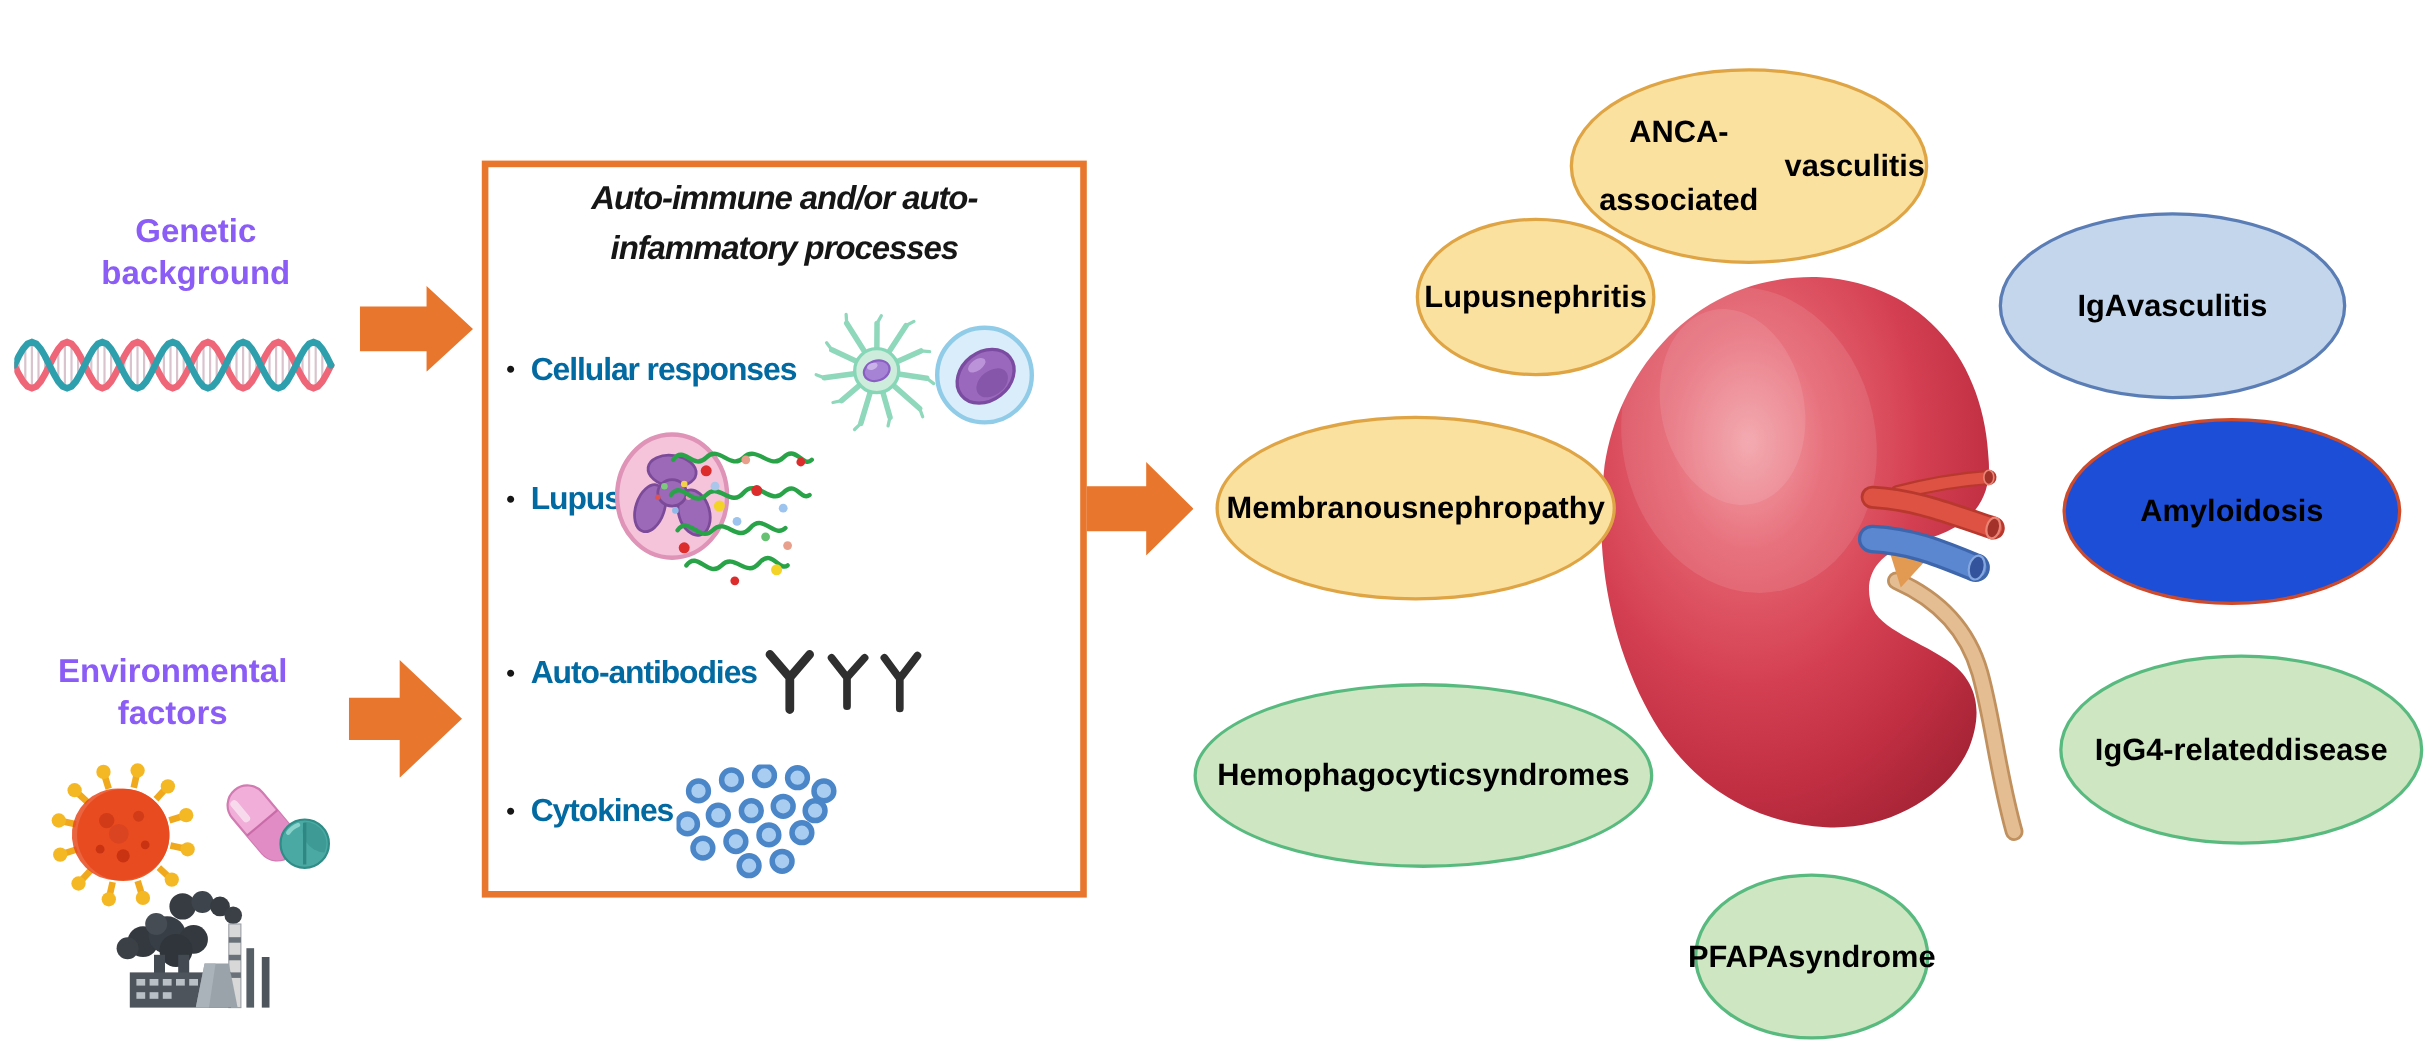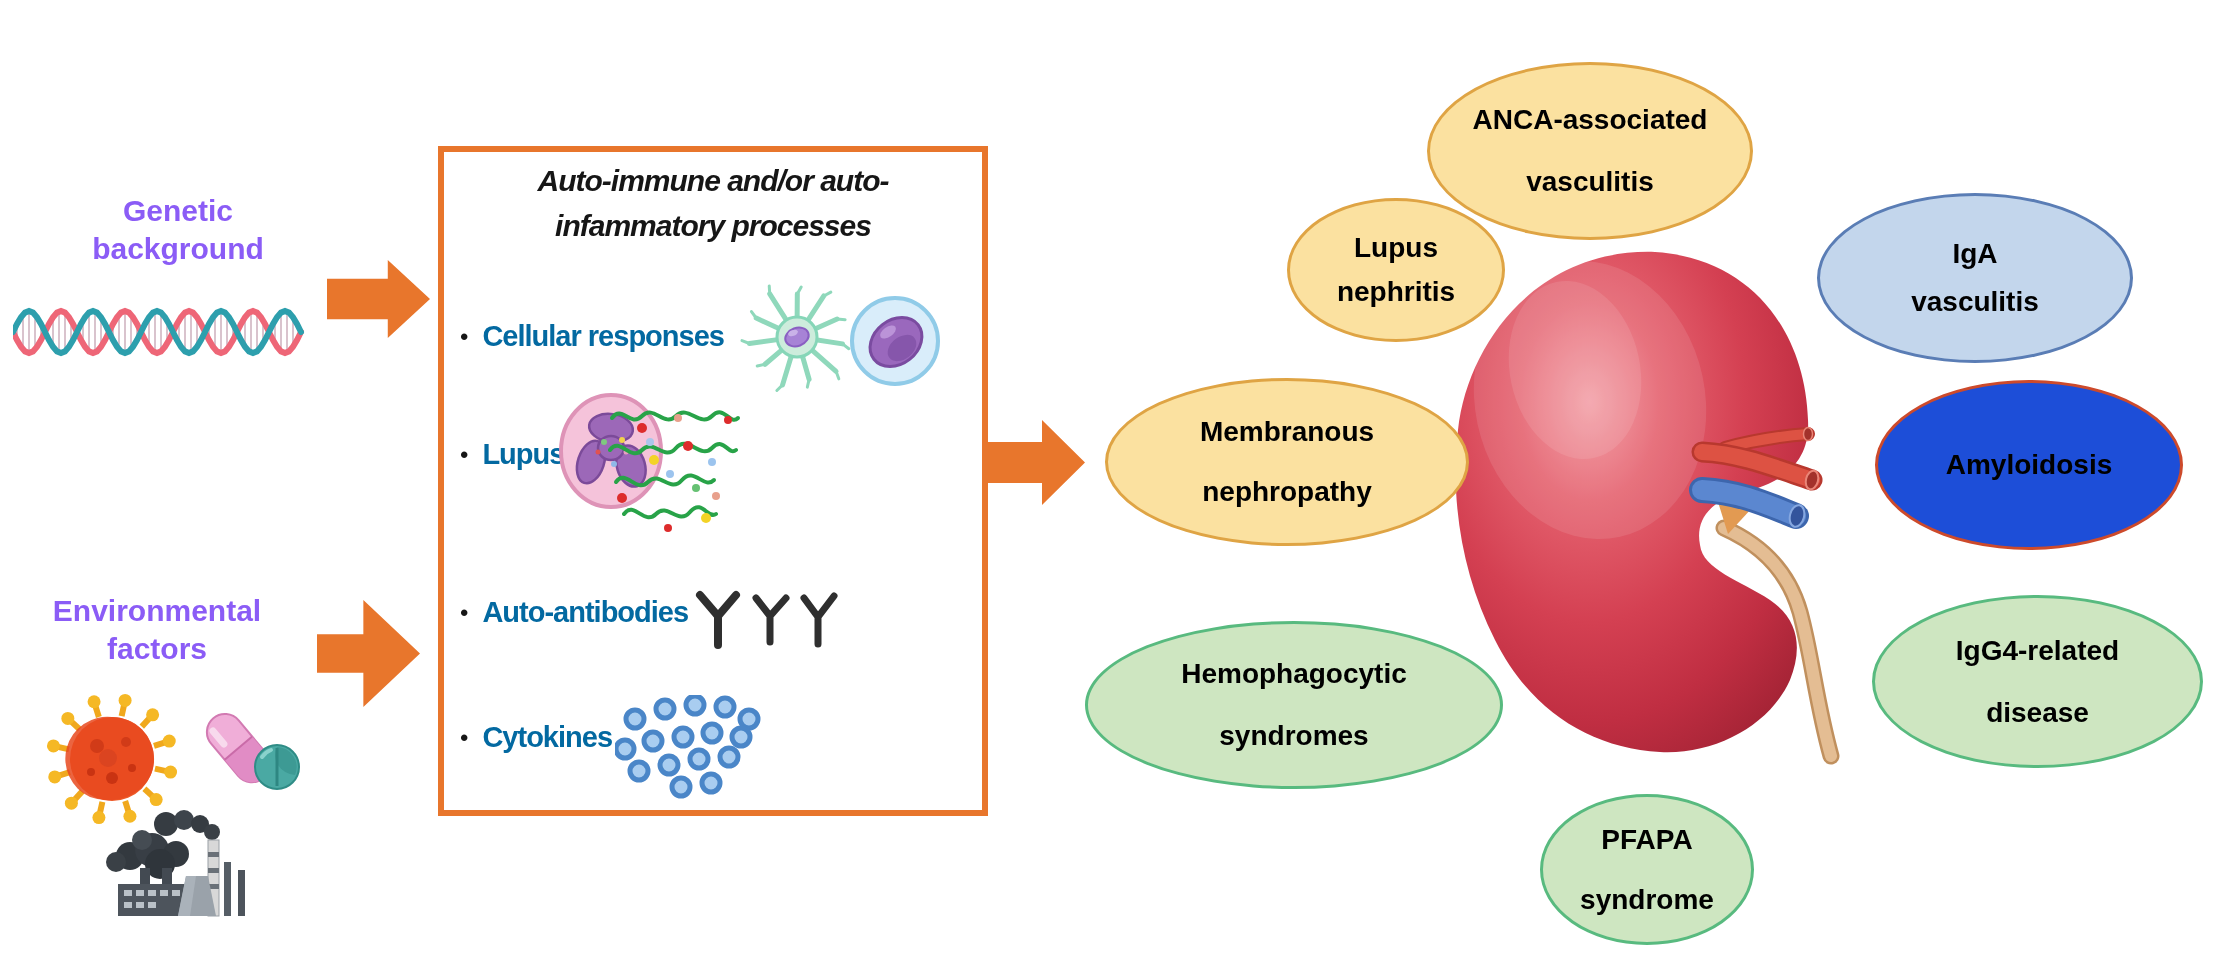--- a/index.html
+++ b/index.html
@@ -13,21 +13,21 @@
   #arrow-env{left:317px;top:600px;width:103px;height:107px;
     clip-path:polygon(0 32%,45% 32%,45% 0,100% 50%,45% 100%,45% 68%,0 68%);}
   #arrow-out{left:985px;top:420px;width:100px;height:85px;
     clip-path:polygon(0 26%,57% 26%,57% 0,100% 50%,57% 100%,57% 74%,0 74%);}
   #process-box{position:absolute;left:438px;top:146px;width:538px;height:658px;border:6px solid #e8762c;background:#fff;}
   #box-title{position:absolute;left:0;right:0;top:6px;text-align:center;font-style:italic;font-weight:700;
     font-size:30px;line-height:45px;letter-spacing:-1px;color:#161616;}
   .bullet-row{position:absolute;display:flex;align-items:center;gap:14px;}
   .bullet-dot{font-size:24px;line-height:24px;color:#161616;}
   .bullet-label{font-size:29px;font-weight:700;letter-spacing:-1px;color:#0369a1;white-space:nowrap;}
-  .disease{position:absolute;border-radius:50%;border:3px solid;display:flex;flex-direction:column;
+  .disease{position:absolute;border-radius:50%;border:3px solid;display:flex;flex-direction:row;
     justify-content:center;align-items:center;text-align:center;font-weight:700;font-size:28px;color:#000;}
   .disease span{display:block;}
   .d-yellow{background:#fbe1a0;border-color:#dfa444;}
   .d-blue{background:#c3d6ec;border-color:#5a7db5;align-items:center;}
   .d-orange{background:#1d4ed8;border-color:#cd4a2b;}
   .d-green{background:#cee6c1;border-color:#58ba7f;}
   .lh44{line-height:44px;} .lh48{line-height:48px;} .lh60{line-height:60px;} .lh62{line-height:62px;}
 </style>
 </head>
 <body>

